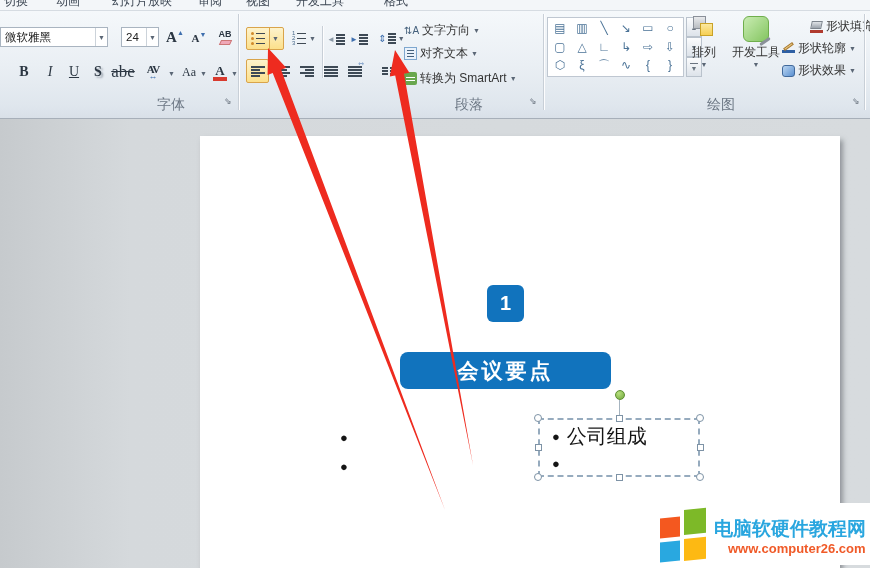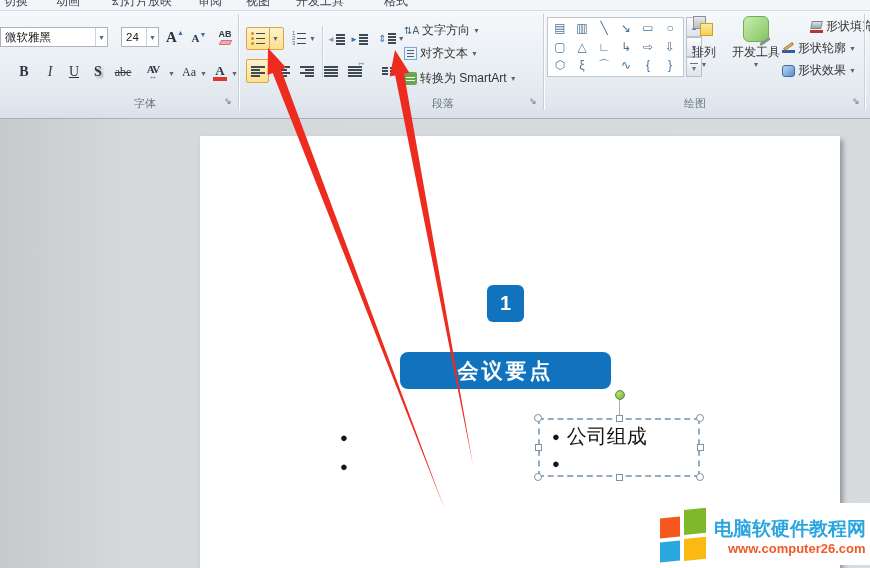--- a/index.html
+++ b/index.html
@@ -8,21 +8,21 @@
   #app { position:relative; width:870px; height:568px; overflow:hidden;
          background:linear-gradient(90deg,#c6cacd 0,#d5d9dc 130px,#d7dbde 100%); }
 
   
   #ribbon { position:absolute; left:0; top:0; width:870px; height:119px;
             background:linear-gradient(#f7fafc,#eaeff4 55%,#dfe6ed 90%,#d9e0e8);
             border-bottom:1px solid #a7afb9; }
   #tabstrip { position:absolute; left:0; top:0; width:870px; height:11px;
               background:#f3f6f9; border-bottom:1px solid #d6dce2; overflow:hidden;text-align:center; }
   .tab { position:absolute; top:-7px; font-size:12px; color:#3c4653; white-space:nowrap; }
-  .grp-label { position:absolute; top:96px; font-size:11px; color:#6b7683; width:80px; text-align:center; }
+  .grp-label { position:absolute; top:96px; font-size:14px; color:#6b7683; width:80px; text-align:right; }
   .launcher { position:absolute; top:95px; width:12px; height:12px; font-size:9px; color:#68727e;
               display:flex; align-items:center; justify-content:center; }
   .gsep { position:absolute; top:14px; width:1px; height:96px; background:#c8cfd7; box-shadow:1px 0 0 #fdfdfe; }
 
   .btn { position:absolute; display:flex; align-items:center; justify-content:center;
          border-radius:2px; color:#2b3642; cursor:default; }
   .btn.hl { background:linear-gradient(#fdf3cd,#fce08b); border:1px solid #d9a44b; }
   .mini-arrow { font-size:7px; color:#5a6675; line-height:1; }
   .combo { position:absolute; background:#fff; border:1px solid #a9b4c0; display:flex;
            align-items:center; font-size:11.5px; color:#222; padding-left:4px; }
@@ -131,21 +131,21 @@
       </div>
     <div class="btn serif" style="left:38px;top:60px;width:24px;height:24px;font-style:italic;font-size:14px">
         <span>I</span>
       </div>
     <div class="btn serif" style="left:62px;top:60px;width:24px;height:24px;text-decoration:underline;font-size:14px">
         <span>U</span>
       </div>
     <div class="btn serif" style="left:86px;top:60px;width:24px;height:24px;font-weight:bold;font-size:14px;text-shadow:2px 2px 2px #9aa3ad">
         <span>S</span>
       </div>
-    <div class="btn serif" style="left:110px;top:60px;width:26px;height:24px;font-size:12px;text-decoration:line-through">
+    <div class="btn serif" style="left:110px;top:60px;width:26px;height:24px;font-size:17px;text-decoration:line-through">
         <span>abe</span>
       </div>
     <div class="btn" style="left:138px;top:60px;width:30px;height:24px;flex-direction:column">
       <span class="serif" style="font-size:11px;font-weight:bold;letter-spacing:-1px">AV</span>
       <span style="font-size:9px;color:#3f6fae;margin-top:-4px">↔</span>
     </div>
     <span class="mini-arrow" style="position:absolute;left:168px;top:70px">▼</span>
     <div class="btn serif" style="left:176px;top:60px;width:26px;height:24px;font-size:12px">
         <span>Aa</span>
       </div>

